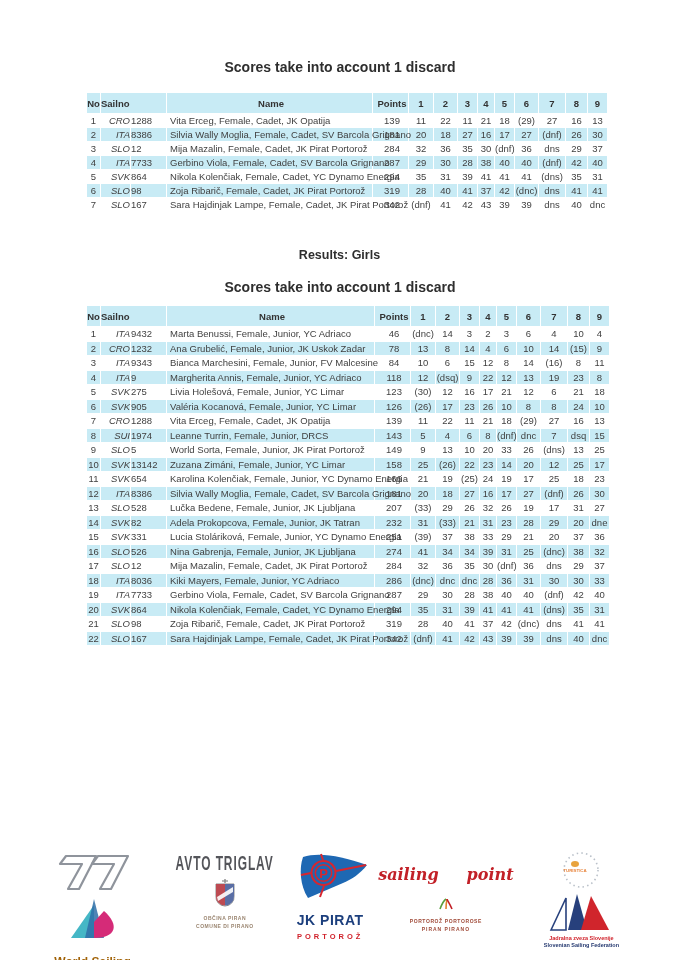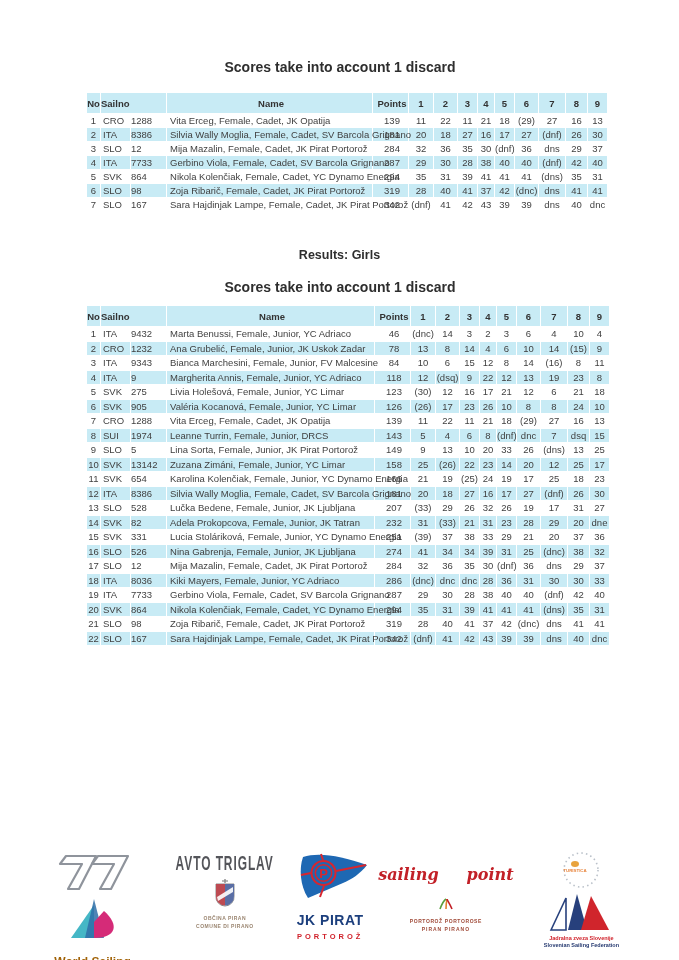--- a/index.html
+++ b/index.html
@@ -15,21 +15,21 @@
 
   table.results{border-collapse:separate;border-spacing:1px 1px;table-layout:fixed;
                 margin-left:86px;font-size:9.5px;color:#3f3f3f;}
   .sec-cadet table.results{margin-top:18px;width:516px;}
   .sec-girls table.results{margin-top:11px;width:520px;}
   th{background:#c8ebf5;font-weight:bold;font-size:9.5px;color:#333;height:20px;padding:0;white-space:nowrap;overflow:visible;}
   td{height:13px;padding:0;white-space:nowrap;overflow:visible;}
   .sec-girls td{height:13.5px;}
   tr.alt td{background:#c8ebf5;}
   .c-no{text-align:center;}
-  .c-ctry{text-align:left;padding-left:2px;}
+  .c-ctry{text-align:right;padding-left:2px;font-style:italic;}
   .c-sail{text-align:left;}
   .c-name{text-align:left;padding-left:3px;}
   th.c-name{text-align:center;}
   .c-pts{text-align:center;padding-left:3px;}
   .c-r{text-align:center;}
 
   
   .logos{position:absolute;top:846px;left:0;width:679px;height:112px;
          display:flex;justify-content:space-between;align-items:flex-start;padding:0 28px;box-sizing:border-box;}
   .logo{text-align:center;}
@@ -379,21 +379,21 @@
             <td class="c-r">(dnf)</td>
             <td class="c-r">dnc</td>
             <td class="c-r">7</td>
             <td class="c-r">dsq</td>
             <td class="c-r">15</td>
           </tr>
           <tr>
             <td class="c-no">9</td>
             <td class="c-ctry">SLO</td>
             <td class="c-sail">5</td>
-            <td class="c-name">Lina Sorta, Female, Junior, JK Pirat Portorož</td>
+            <td class="c-name">World Sorta, Female, Junior, JK Pirat Portorož</td>
             <td class="c-pts">149</td>
             <td class="c-r">9</td>
             <td class="c-r">13</td>
             <td class="c-r">10</td>
             <td class="c-r">20</td>
             <td class="c-r">33</td>
             <td class="c-r">26</td>
             <td class="c-r">(dns)</td>
             <td class="c-r">13</td>
             <td class="c-r">25</td>

